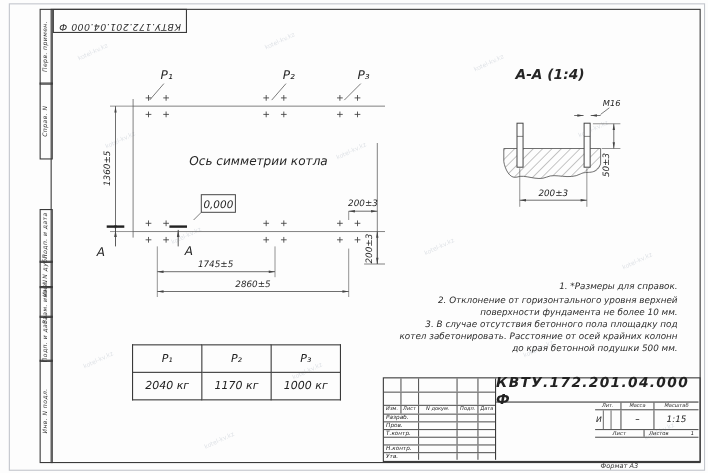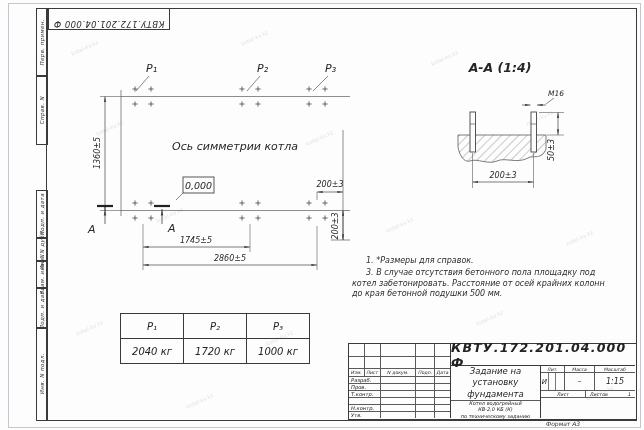--- a/index.html
+++ b/index.html
@@ -15,21 +15,21 @@
     transform:rotate(180deg);font:italic 8.5px "DejaVu Sans",sans-serif;letter-spacing:.4px;}
   
   .side-box{left:36px;width:10px;border:1px solid #3a3a3a;display:flex;align-items:center;justify-content:center;}
   .side-box span{writing-mode:vertical-rl;transform:rotate(180deg);white-space:nowrap;
     font:italic 5.5px "DejaVu Sans",sans-serif;letter-spacing:.4px;color:#333;}
   
   .wm{position:absolute;font:5.5px "DejaVu Sans",sans-serif;color:#aeb6c2;opacity:.38;
       transform:rotate(-25deg);pointer-events:none;}
   
   .notes{left:352px;top:256px;width:264px;font:italic 8px "DejaVu Sans",sans-serif;
-         line-height:1.35;color:#2b2b2b;}
+         line-height:1.35;color:#2b2b2b;text-align:right;}
   .notes p{margin:0 0 1px 0;text-indent:14px;}
   
   .load-table{left:120px;top:313px;border-collapse:collapse;}
   .load-table td{border:1.3px solid #3a3a3a;width:60px;height:22px;text-align:center;
     font:italic 10px "DejaVu Sans",sans-serif;color:#222;}
   
   .tb{left:348px;top:343px;width:289px;height:77px;border:1.6px solid #3a3a3a;box-sizing:border-box;
       font-style:italic;color:#222;}
   .tb .tb-left{position:absolute;left:0;top:0;width:102px;height:74px;border-right:1.3px solid #3a3a3a;box-sizing:border-box;}
   .tb-row{display:flex;box-sizing:border-box;border-bottom:.8px solid #5a5a5a;}
@@ -249,33 +249,34 @@
 
       <line x1="472.5" y1="153" x2="472.5" y2="188" stroke="#5c5c5c" stroke-width="0.6"></line>
       <line x1="533.5" y1="153" x2="533.5" y2="188" stroke="#5c5c5c" stroke-width="0.6"></line>
       <line x1="472.5" y1="182" x2="533.5" y2="182" stroke="#444" stroke-width="0.7" marker-start="url(#arw)" marker-end="url(#arw)"></line>
       <text class="dt" x="503" y="178" text-anchor="middle">200±3</text>
     </g>
   </svg>
 
   <div class="abs notes">
     <p>1. *Размеры для справок.</p>
+    <p>2. Отклонение от горизонтального уровня верхней поверхности фундамента не более 10 мм.</p>
     <p>3. В случае отсутствия бетонного пола площадку под котел забетонировать. Расстояние от осей крайних колонн до края бетонной подушки 500 мм.</p>
   </div>
 
   <table class="abs load-table">
     <tbody>
         <tr>
       <td>P₁</td>
       <td>P₂</td>
       <td>P₃</td>
     </tr>
     <tr>
       <td>2040 кг</td>
-      <td>1720 кг</td>
+      <td>1170 кг</td>
       <td>1000 кг</td>
     </tr>
   </tbody>
     </table>
 
   <div class="abs tb">
     <div class="tb-left">
       <div class="tb-row" style="height:12.5px">
         <div class="c" style="width:16px"></div>
           <div class="c" style="width:16px"></div>
@@ -331,32 +332,20 @@
         <div class="c lbl" style="width:32px">Утв.</div>
         <div class="c" style="width:36px"></div>
           <div class="c" style="width:19px"></div>
           <div class="c last" style="width:15px"></div>
       </div>
     </div>
 
     <div class="tb-right">
       <div class="tb-doc">КВТУ.172.201.04.000  Ф</div>
 
-      <div class="tb-mid">
-        <div class="tb-title">
-          <span>Задание на</span>
-          <span>установку</span>
-          <span>фундамента</span>
-        </div>
-        <div class="tb-sub">
-          <span>Котел водогрейный</span>
-          <span>КВ-2,0 КБ (К)</span>
-          <span>по техническому заданию</span>
-        </div>
-      </div>
 
       <div class="tb-rc">
         <div class="r1">
           <div class="c" style="width:24px">Лит.</div>
           <div class="c" style="width:30px">Масса</div>
           <div class="c last" style="width:40px">Масштаб</div>
         </div>
         <div class="r2">
           <div class="sub3">
             <div>И</div>

